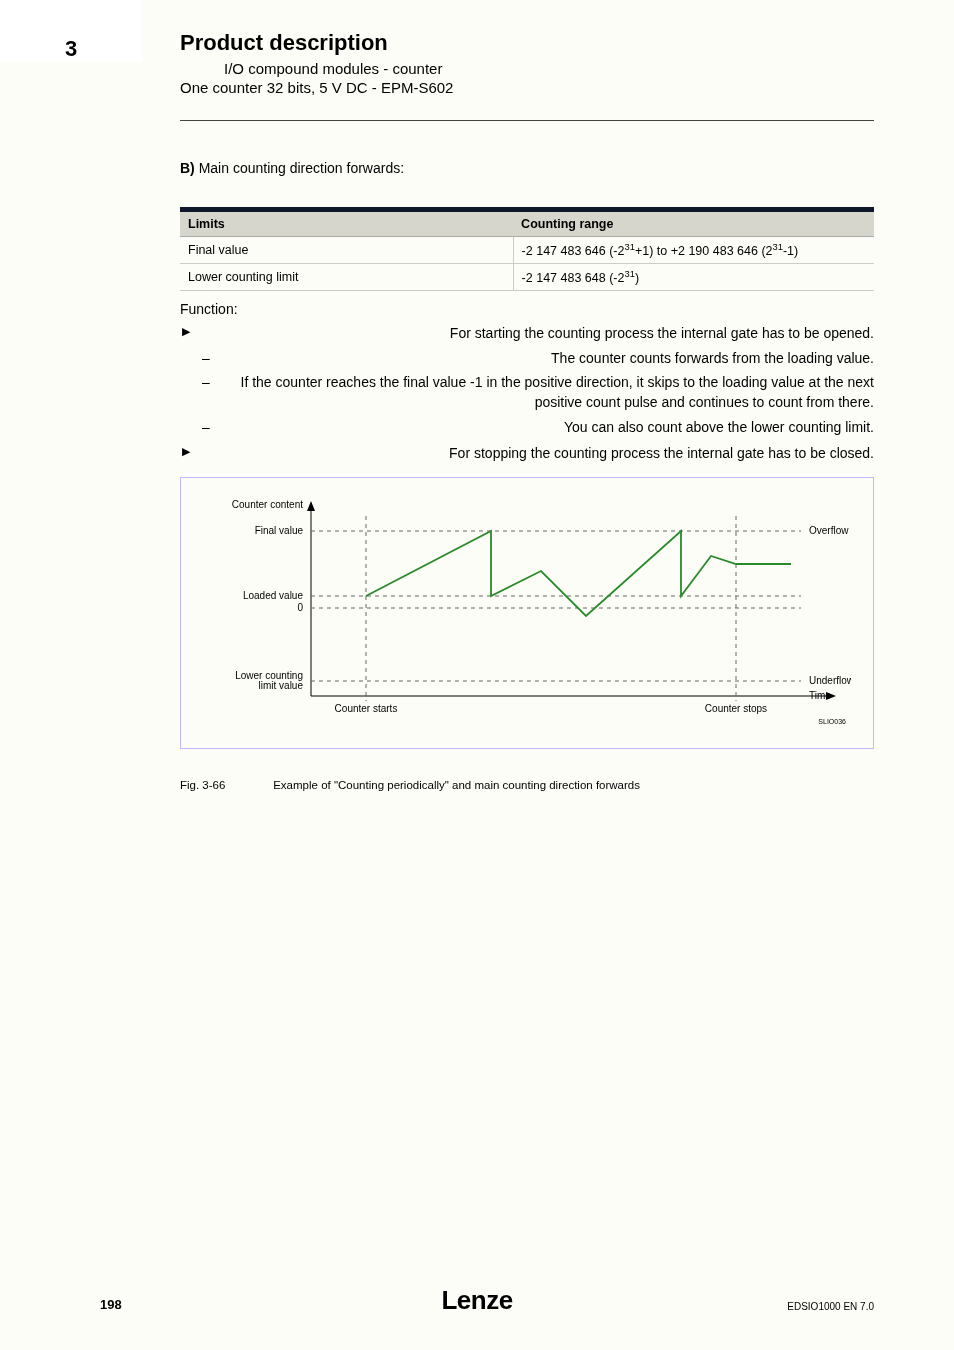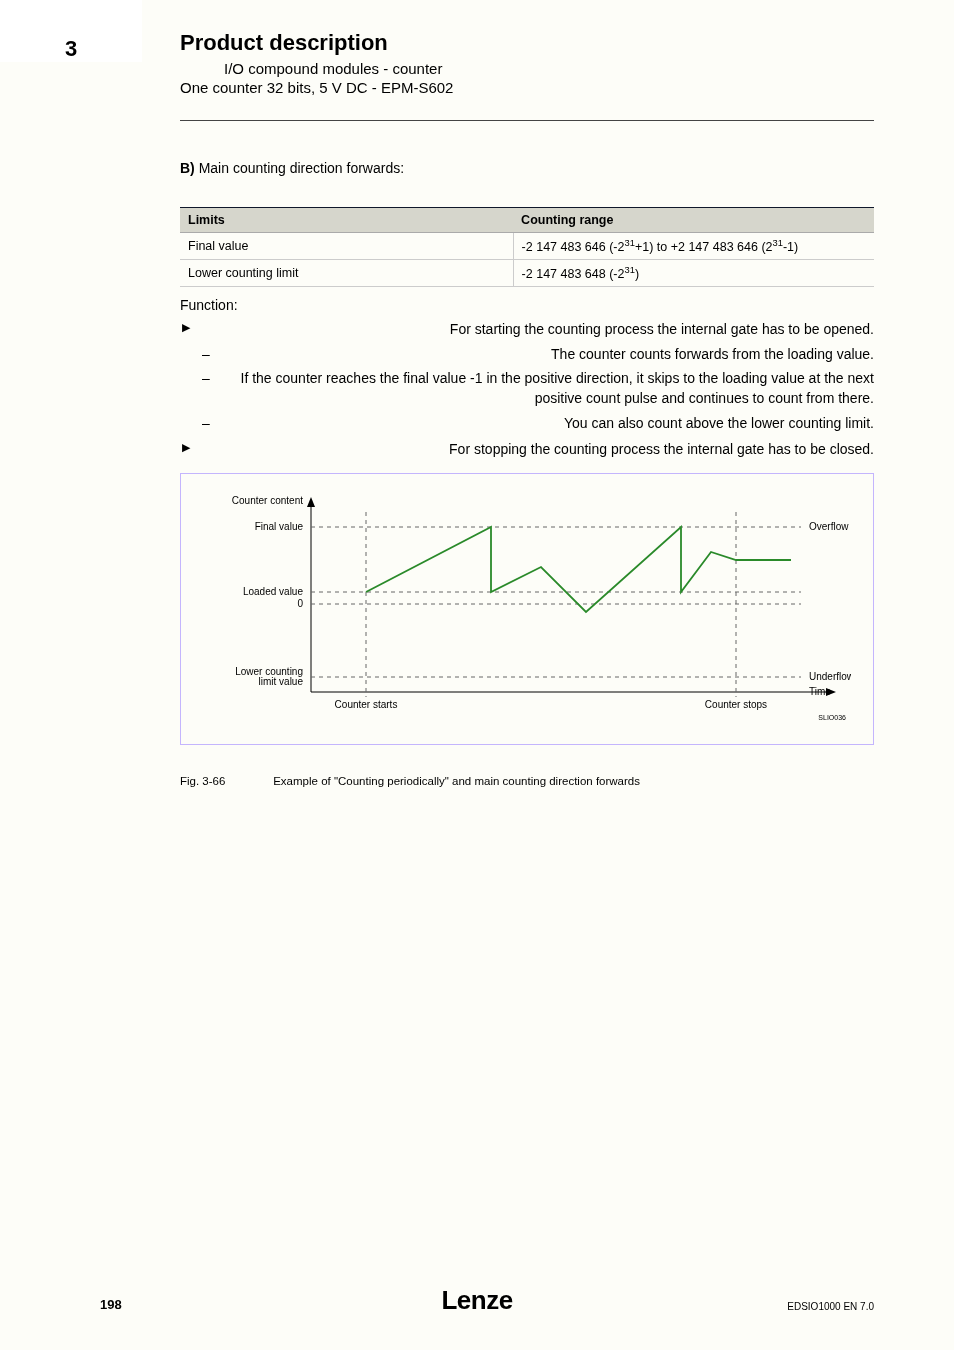--- a/index.html
+++ b/index.html
@@ -8,21 +8,21 @@
   .sidebar-num { position: absolute; left: 0; top: 0; width: 142px; background: #fff; padding-top: 36px; text-align: center; font-size: 22px; font-weight: bold; }
   .header { position: absolute; left: 180px; top: 30px; }
   .h-title { font-size: 22px; font-weight: bold; }
   .h-sub1 { font-size: 15px; margin-top: 4px; margin-left: 44px; }
   .h-sub2 { font-size: 15px; margin-top: 2px; }
   .hr { position: absolute; left: 180px; right: 80px; top: 120px; border-top: 1px solid #444; }
   .content { position: absolute; left: 180px; top: 160px; right: 80px; }
   .section-b { font-size: 14px; margin-bottom: 31px; }
   .section-b b { font-weight: bold; }
   table.limits { width: 100%; border-collapse: collapse; font-size: 12.5px; }
-  table.limits th { text-align: left; background: #d6d6cc; padding: 5px 8px; font-weight: bold; border-top: 1px solid #0f172a; border-bottom: 1px solid #aaa; }
+  table.limits th { text-align: left; background: #d6d6cc; padding: 5px 8px; font-weight: bold; border-top: 5px solid #0f172a; border-bottom: 1px solid #aaa; }
   table.limits td { padding: 5px 8px; border-bottom: 1px solid #ccc; }
   table.limits td.col1 { border-right: 1px solid #ccc; width: 48%; }
   .func-label { font-size: 14px; margin-top: 10px; margin-bottom: 6px; }
   ul.bullets { list-style: none; font-size: 14px; line-height: 1.45; }
   ul.bullets > li { position: relative; padding-left: 22px; margin-bottom: 6px; text-align: right; }
   ul.bullets > li::before { content: "▶"; position: absolute; left: 2px; top: 1px; font-size: 11px; }
   ul.dashes { list-style: none; margin-top: 4px; }
   ul.dashes > li { position: relative; padding-left: 16px; margin-bottom: 4px; }
   ul.dashes > li::before { content: "–"; position: absolute; left: 0; top: 0; }
   .figure-wrap { margin-top: 14px; border: 1px solid #c4b5fd; padding: 8px 10px 18px 10px; background: #fdfdf8; position: relative; }
@@ -61,21 +61,21 @@
       <thead>
         <tr>
           <th>Limits</th>
           <th>Counting range</th>
         </tr>
       </thead>
       <tbody>
         <tr>
           <td class="col1">Final value</td>
           <td>
-            <span>-2 147 483 646 (-2</span><sup>31</sup><span>+1) to +2 147 483 646 (2</span><sup>31</sup><span>-1)</span>
+            <span>-2 147 483 646 (-2</span><sup>31</sup><span>+1) to +2 190 483 646 (2</span><sup>31</sup><span>-1)</span>
           </td>
         </tr>
         <tr>
           <td class="col1">Lower counting limit</td>
           <td>
             <span>-2 147 483 648 (-2</span><sup>31</sup><span>)</span>
           </td>
         </tr>
       </tbody>
     </table>

